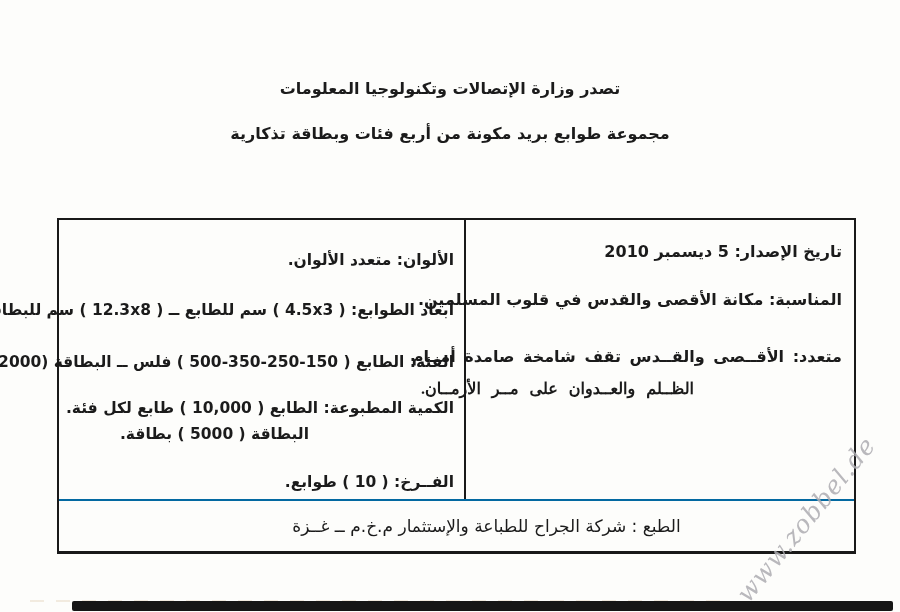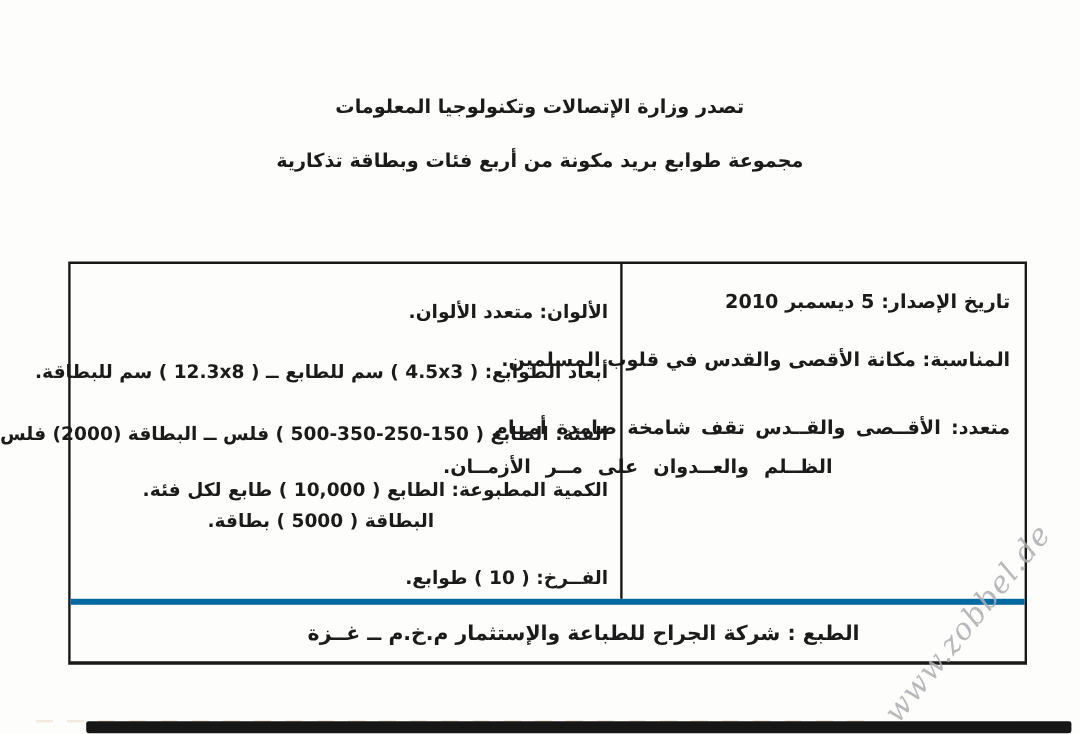--- a/index.html
+++ b/index.html
@@ -27,44 +27,44 @@
     width:799px; height:336px;
     border:2px solid #191919;
     border-bottom-width:3px;
     display:flex; flex-direction:column;
     background:transparent;
   }
   .cols { flex:1; display:flex; }
   .col { font-weight:bold; }
   .col p { line-height:24px; white-space:nowrap; }
   .col-right {
-    width:337px;
+    width:390px;
     border-left:2px solid #191919;
     padding:20px 12px 0 8px;
     font-size:16px;
   }
   .col-right .l-date     { margin-bottom:24px; }
   .col-right .l-occasion { margin-bottom:33px; }
   .col-right .l-draw1    { margin-bottom:8px; word-spacing:3px; }
-  .col-right .l-draw2    { margin-bottom:45px; margin-right:148px; word-spacing:7px; }
+  .col-right .l-draw2    { margin-bottom:45px; margin-right:148px; word-spacing:7px;font-family:Liberation Serif, serif; }
   .col-left {
     flex:1;
     padding:28px 10px 0 4px;
     font-size:15.5px;
   }
   .col-left .l-colors { margin-bottom:26px; }
   .col-left .l-dims   { margin-bottom:28px; }
   .col-left .l-denoms { margin-bottom:22px; }
   .col-left .l-qty1   { margin-bottom:2px; }
   .col-left .l-qty2   { margin-bottom:24px; margin-right:145px; }
   .footer-row {
     height:52px;
-    border-top:5px solid #0369a1;
+    border-top:2px solid #0369a1;
     display:flex; align-items:center; justify-content:center;
-    font-size:17px; font-weight:bold;
+    font-size:17px; font-weight:normal;
     padding-left:60px; 
   }
   
   .watermark {
     position:absolute; left:742px; top:584px;
     transform:rotate(-51deg); transform-origin:0 50%;
     font-family:"DejaVu Serif", serif; font-style:italic;
     font-size:25px; letter-spacing:1px;
     color:#aeadb2; opacity:.85;
     direction:ltr;

